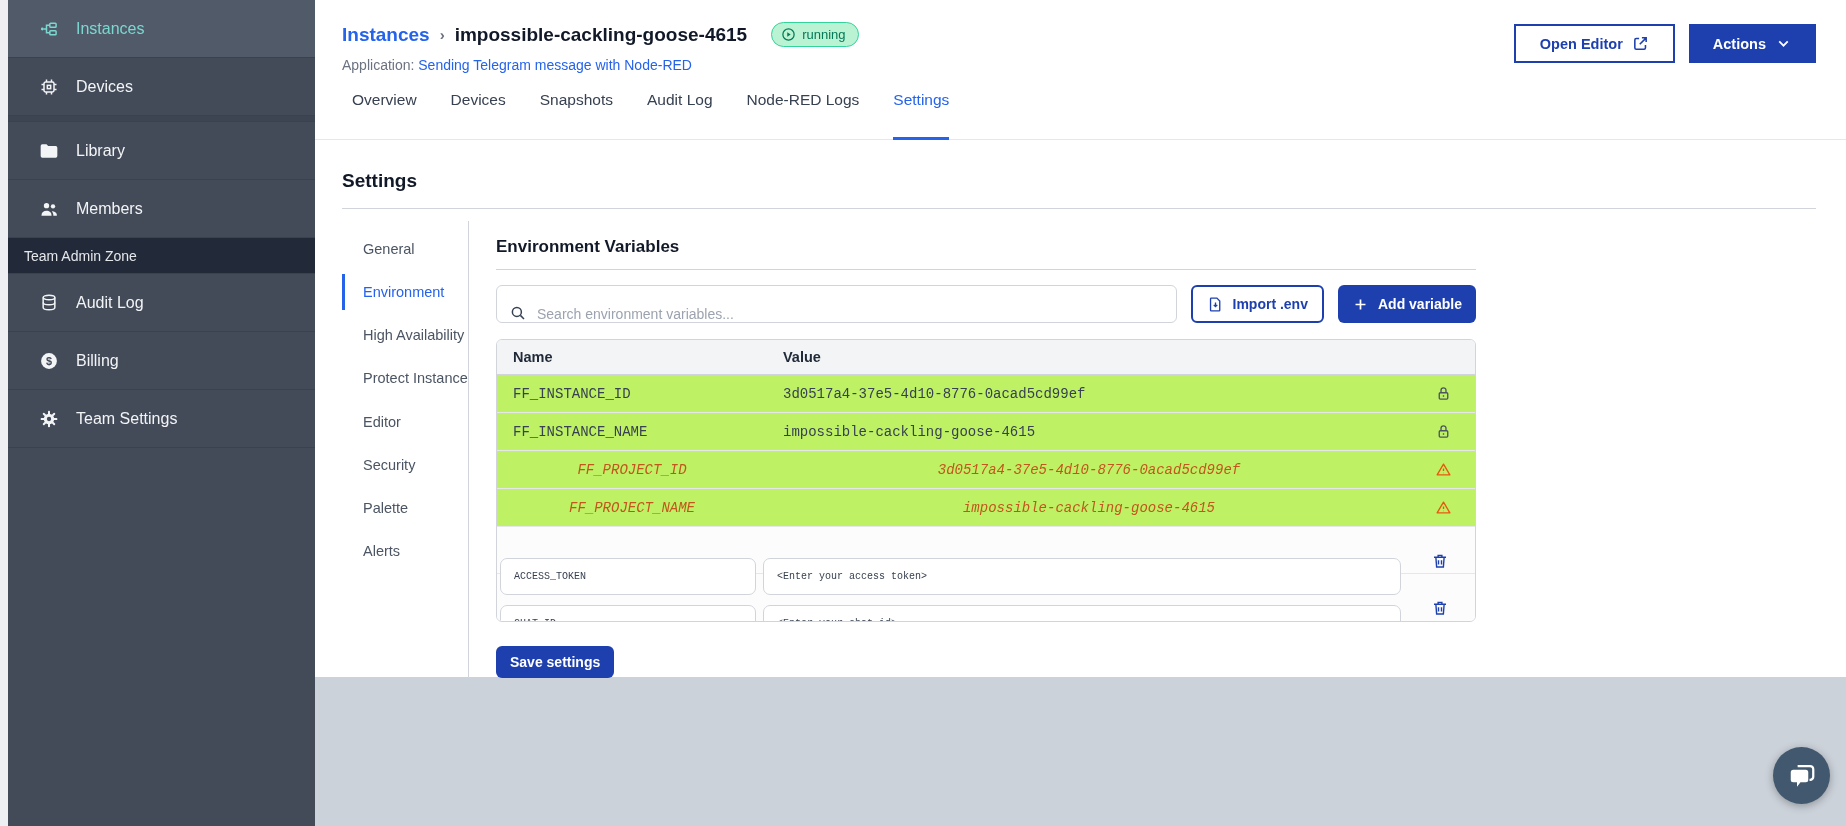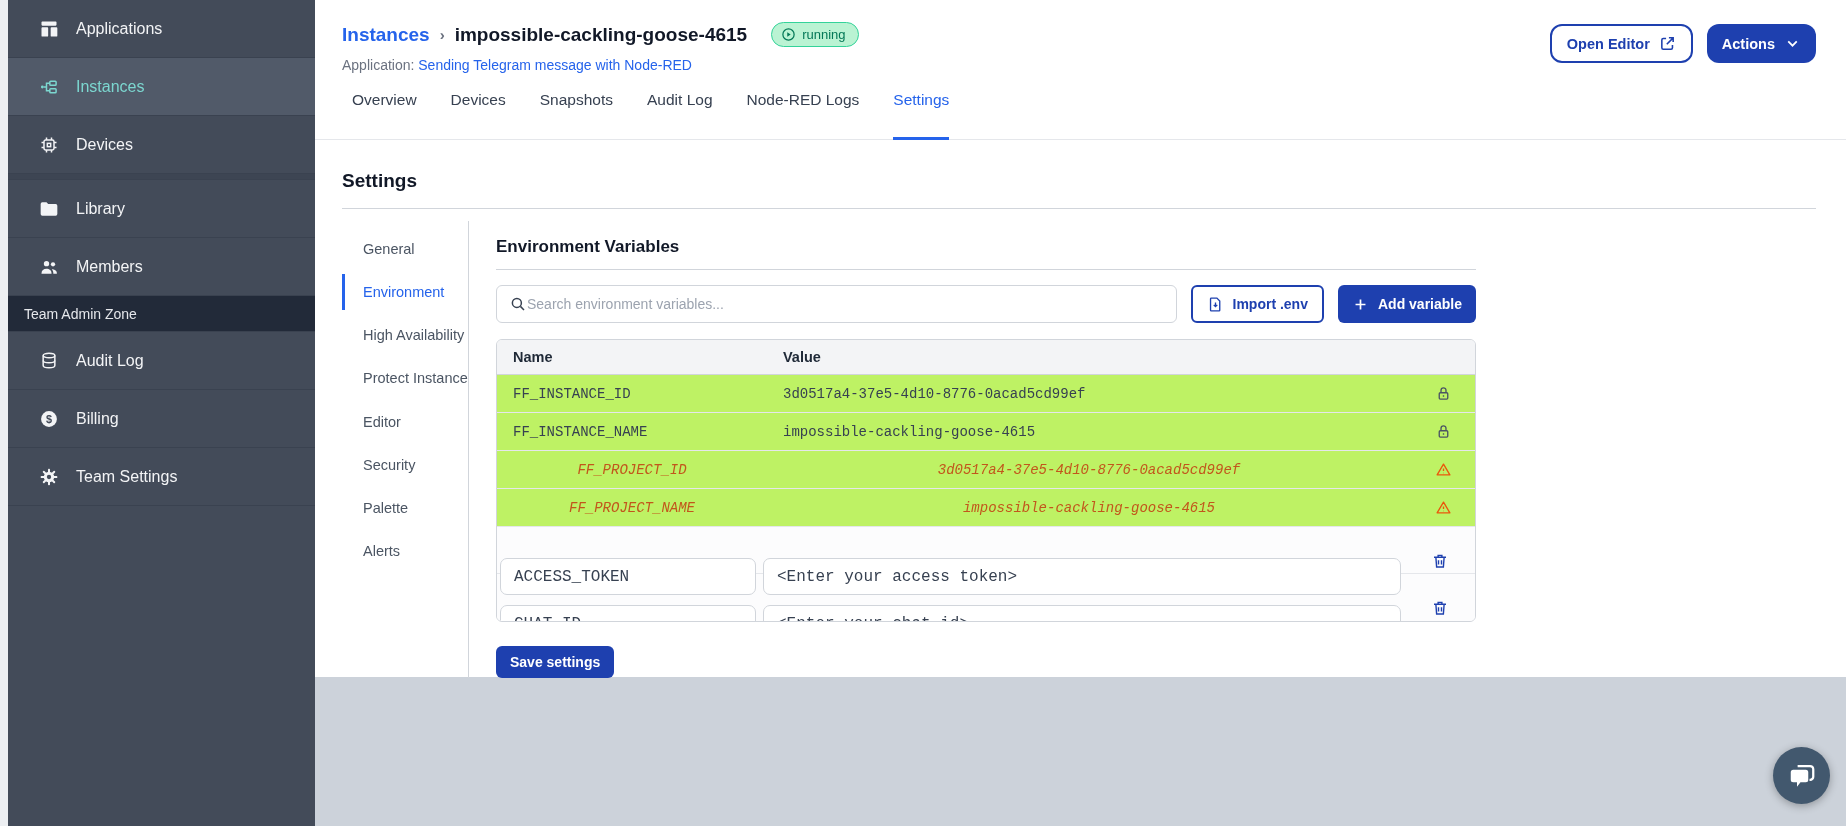--- a/index.html
+++ b/index.html
@@ -32,22 +32,22 @@
   .crumb-current { color:#111827; }
   .status-badge { margin-left:14px; display:inline-flex; align-items:center; gap:6px; background:#baf3d3;
                   border:1px solid #34d399; color:#047857; font-size:13px; font-weight:normal;
                   border-radius:999px; padding:4px 12px 4px 9px; }
   .status-badge svg { width:15px; height:15px; }
 
   .app-line { margin-top:10px; font-size:14px; color:#6b7280; }
   .app-link { color:#2563eb; cursor:pointer; }
 
   .header-buttons { display:flex; gap:14px; padding-top:2px; }
-  .btn { display:inline-flex; align-items:center; gap:9px; border-radius:12px; font-size:14.5px; font-weight:bold;
-         height:39px; padding:0 15px; cursor:pointer; }
+  .btn { display:inline-flex; align-items:center; gap:9px; border-radius:0; font-size:14.5px; font-weight:bold;
+         height:39px; padding:0 24px; cursor:pointer; }
   .btn-outline { border:2px solid #1e40af; color:#1e40af; background:#fff; }
   .btn-solid { border:none; background:#1e40af; color:#fff; }
   .btn svg { width:17px; height:17px; }
 
   .tabs { display:flex; gap:34px; margin:18px -30px 0 -27px; padding-left:37px; border-bottom:1px solid #e5e7eb; }
   .tab { font-size:15.5px; color:#374151; padding-bottom:28px; border-bottom:3px solid transparent;
          margin-bottom:-1px; cursor:pointer; }
   .tab.active { color:#2563eb; border-bottom-color:#2563eb; }
 
   .settings-title { margin-top:30px; font-size:19px; font-weight:bold; color:#111827; }
@@ -57,21 +57,21 @@
   .settings-nav { width:126px; flex:none; padding-top:10px; }
   .nav-item { padding:9px 0 9px 18px; font-size:14.5px; color:#4b5563; border-left:3px solid transparent;
               margin-bottom:7px; line-height:1.25; cursor:pointer; }
   .nav-item.active { color:#2563eb; border-left-color:#2563eb; }
   .v-divider { width:1px; background:#d1d5db; flex:none; }
   .settings-content { width:1007px; flex:none; padding-left:27px; }
 
   .section-title { font-size:17px; font-weight:bold; color:#111827; padding:16px 0 12px; border-bottom:1px solid #d1d5db; }
 
   .search-row { display:flex; gap:14px; margin-top:15px; }
-  .search-box { flex:1; display:flex; align-items:center; border:1px solid #d1d5db; border-radius:6px;
+  .search-box { flex:1; display:flex; align-items:flex-end; gap:10px; border:1px solid #d1d5db; border-radius:6px;
                 padding:0 12px; height:38px; background:#fff; }
   .search-box svg { width:18px; height:18px; color:#374151; flex:none; }
   .search-box input { border:none; outline:none; flex:1; font-size:14px; color:#374151; font-family:"Liberation Sans", sans-serif; }
   .search-box input::placeholder { color:#9ca3af; }
   .btn-sm { height:38px; border-radius:6px; font-size:14px; padding:0 14px; }
 
   .env-table { margin-top:16px; border:1px solid #d1d5db; border-radius:6px; overflow:hidden; background:#fff; }
   .t-head { display:grid; grid-template-columns:270px 1fr 64px; background:#f3f4f6; border-bottom:1px solid #d1d5db; }
   .t-head > div { padding:9px 16px; font-size:14.5px; font-weight:bold; color:#1f2937; }
   .t-row { display:grid; grid-template-columns:270px 1fr 64px; border-bottom:1px solid #e5e7eb; align-items:center;
@@ -81,45 +81,37 @@
   .t-row.deprecated .t-cell { color:#c2561c; font-style:italic;text-align:center; }
   .icon-cell { display:flex; justify-content:center; align-items:center; }
   .icon-cell svg { width:17px; height:17px; }
   .lock { color:#4b5563; }
   .warn { color:#ea580c; }
   .trash { color:#1e40af; cursor:pointer; }
   .trash svg { width:18px; height:18px; }
 
   .t-row.editable { height:47px; grid-template-columns:256px 1fr 64px; column-gap:7px; padding:0 3px; background:#fcfcfd; }
   .t-row.editable input { width:100%; height:37px; border:1px solid #d1d5db; border-radius:7px; padding:8px 13px;
-                          font-family:"Liberation Mono", monospace; font-size:16px; color:#374151; outline:none; background:#fff;margin-top:31px; }
+                          font-family:"Liberation Mono", monospace; font-size:10px; color:#374151; outline:none; background:#fff;margin-top:31px; }
 
   .save-btn { margin-top:24px; background:#1e40af; color:#fff; font-weight:bold; font-size:14px;
               border-radius:6px; padding:8px 14px; border:none; cursor:pointer; }
 
   .chat-bubble { position:absolute; right:16px; bottom:22px; width:57px; height:57px; border-radius:50%;
                  background:#42586e; display:flex; align-items:center; justify-content:center; cursor:pointer;
                  box-shadow:0 2px 8px rgba(0,0,0,.3); }
   .chat-bubble svg { width:30px; height:30px; }
 </style>
 </head>
 <body>
 
 <div class="app">
   <div class="edge-strip"></div>
 
   <nav class="sidebar">
-    <div class="side-item">
-      <span class="icn">
-        <svg viewBox="0 0 24 24" fill="currentColor">
-            <path d="M3 4a1 1 0 011-1h16a1 1 0 011 1v3a1 1 0 01-1 1H4a1 1 0 01-1-1V4zM3 11a1 1 0 011-1h6a1 1 0 011 1v9a1 1 0 01-1 1H4a1 1 0 01-1-1v-9zM14 11a1 1 0 011-1h6a1 1 0 011 1v9a1 1 0 01-1 1h-6a1 1 0 01-1-1v-9z"></path>
-          </svg>
-      </span>
-      <span>Applications</span>
-    </div>
     <div class="side-item active">
       <span class="icn">
         <svg viewBox="0 0 24 24" fill="none" stroke="currentColor" stroke-width="1.8">
             <circle cx="4" cy="12" r="1.7" fill="currentColor" stroke="none"></circle>
             <path d="M5.5 12H9M9 12V7.5h4M9 12v4.5h4"></path>
             <rect x="13" y="5" width="7.5" height="5" rx="1"></rect>
             <rect x="13" y="14" width="7.5" height="5" rx="1"></rect>
           </svg>
       </span>
       <span>Instances</span>

